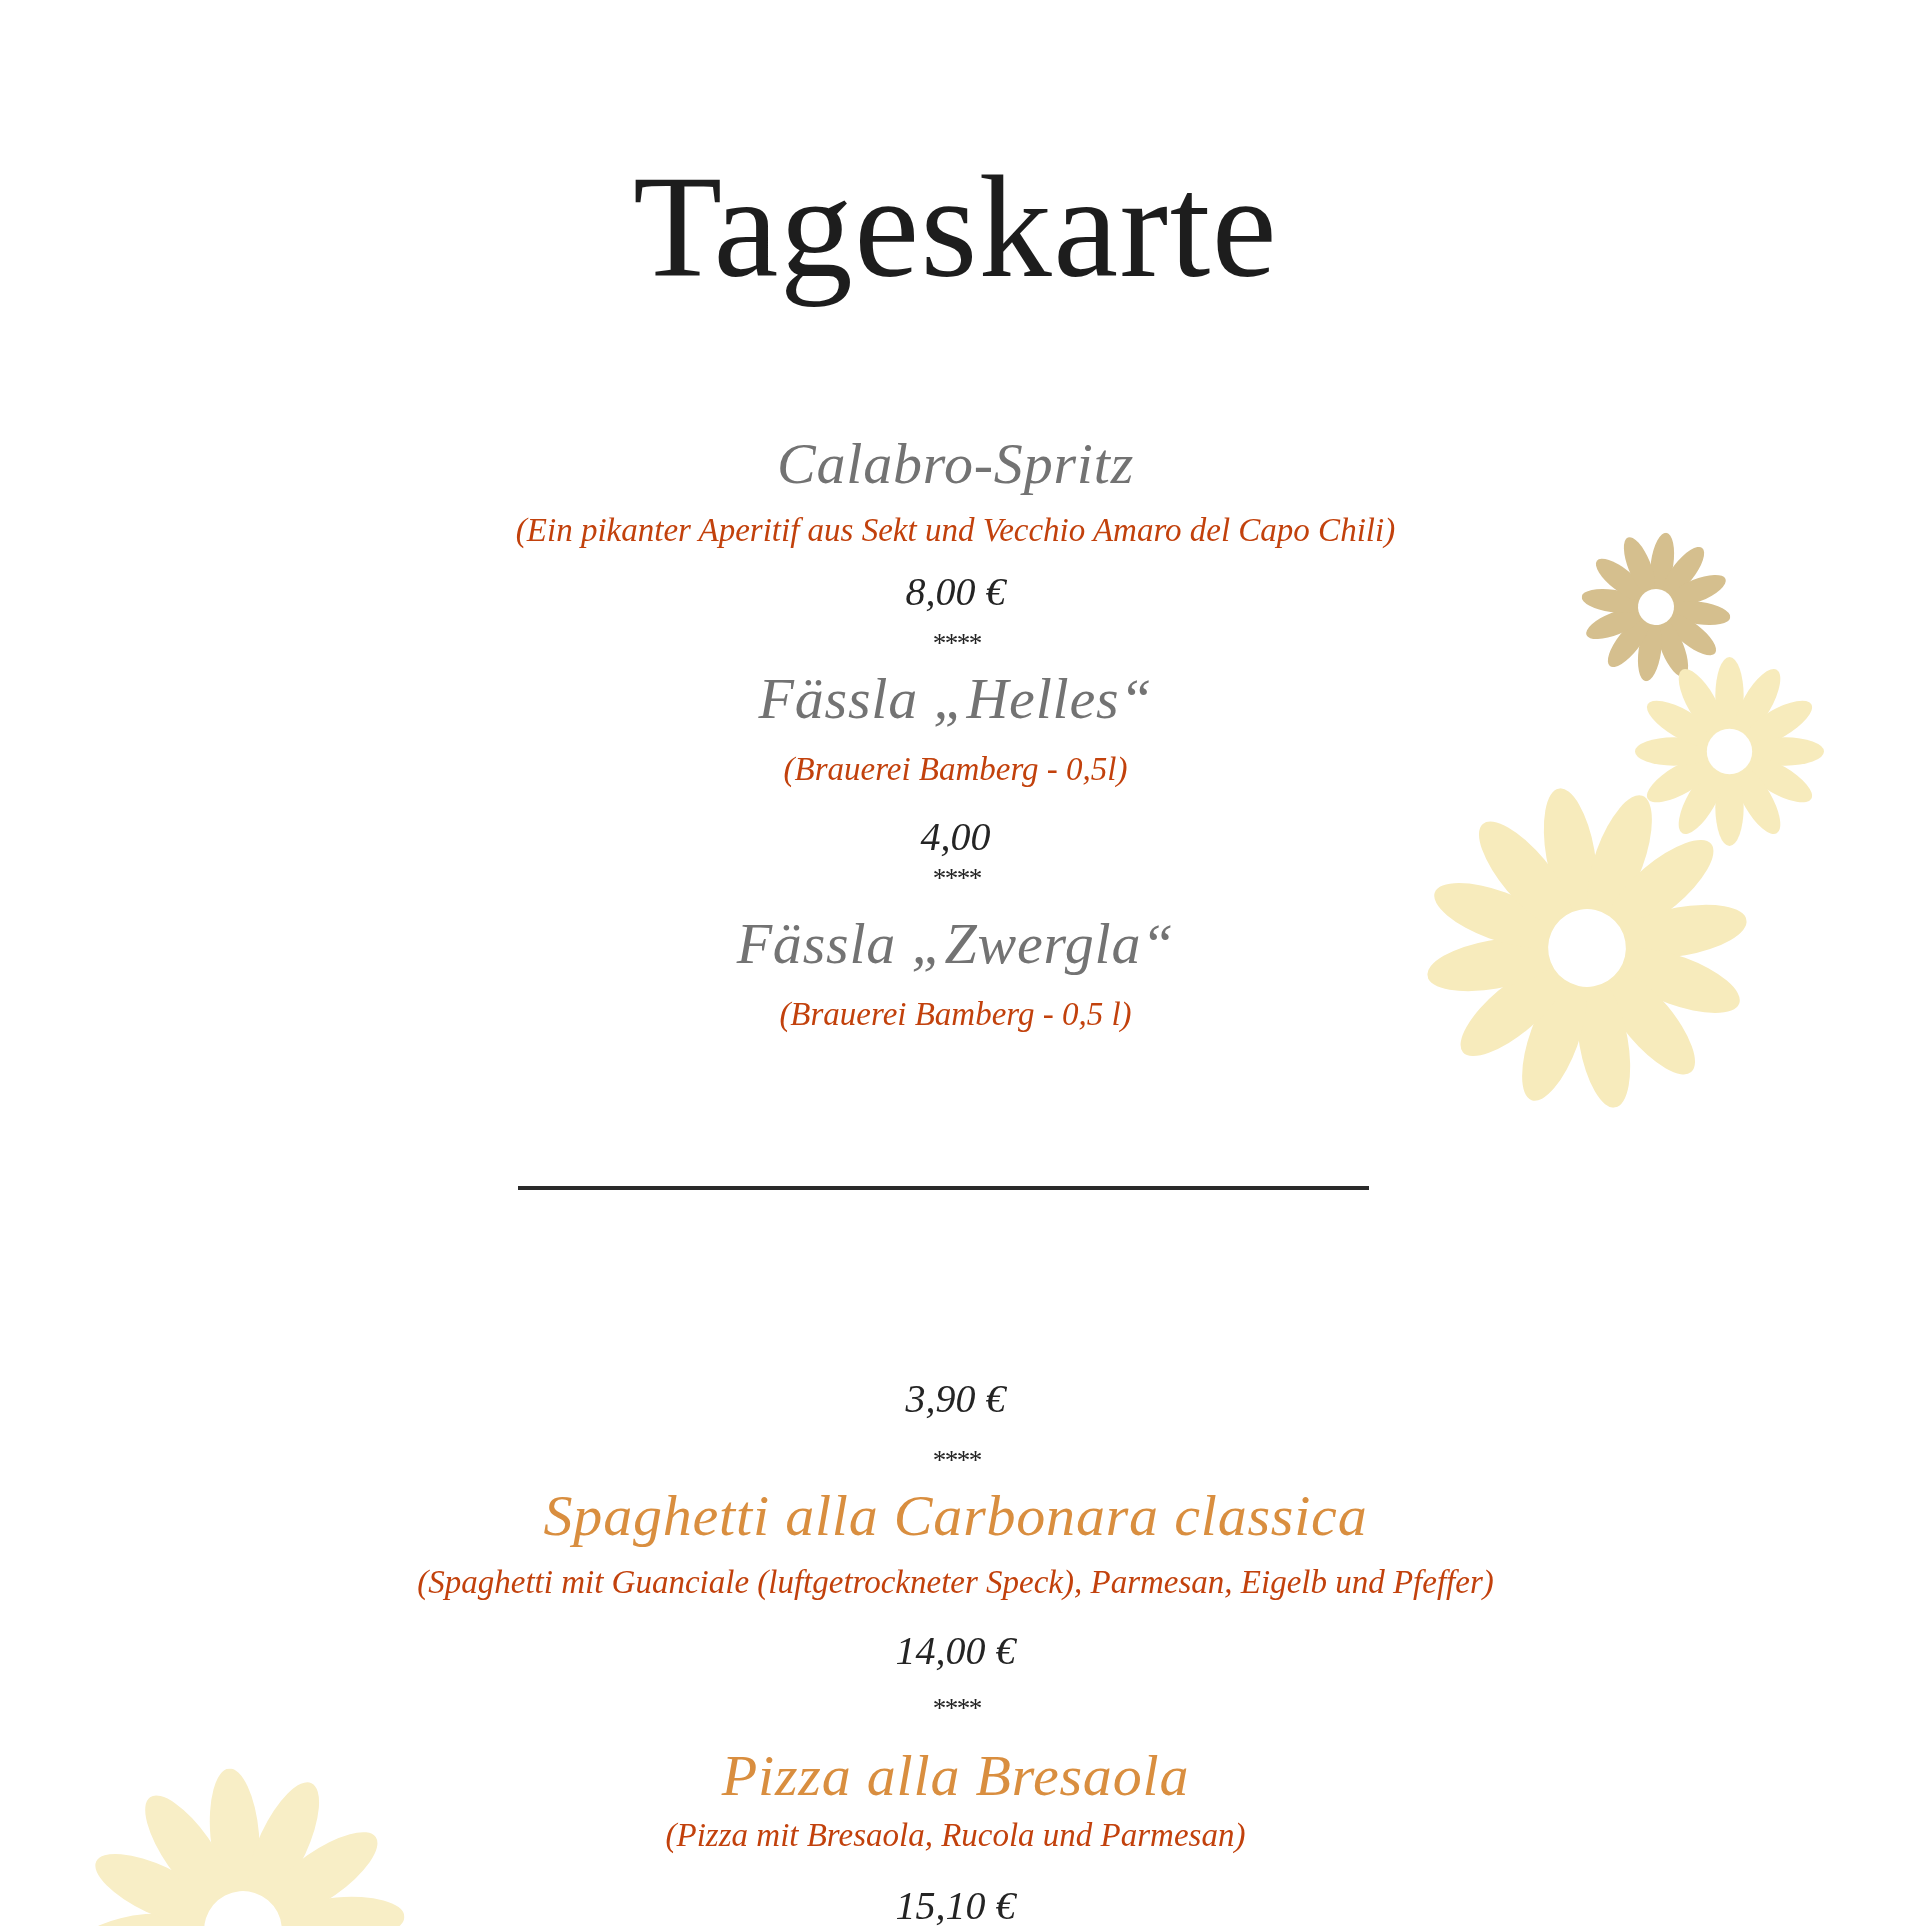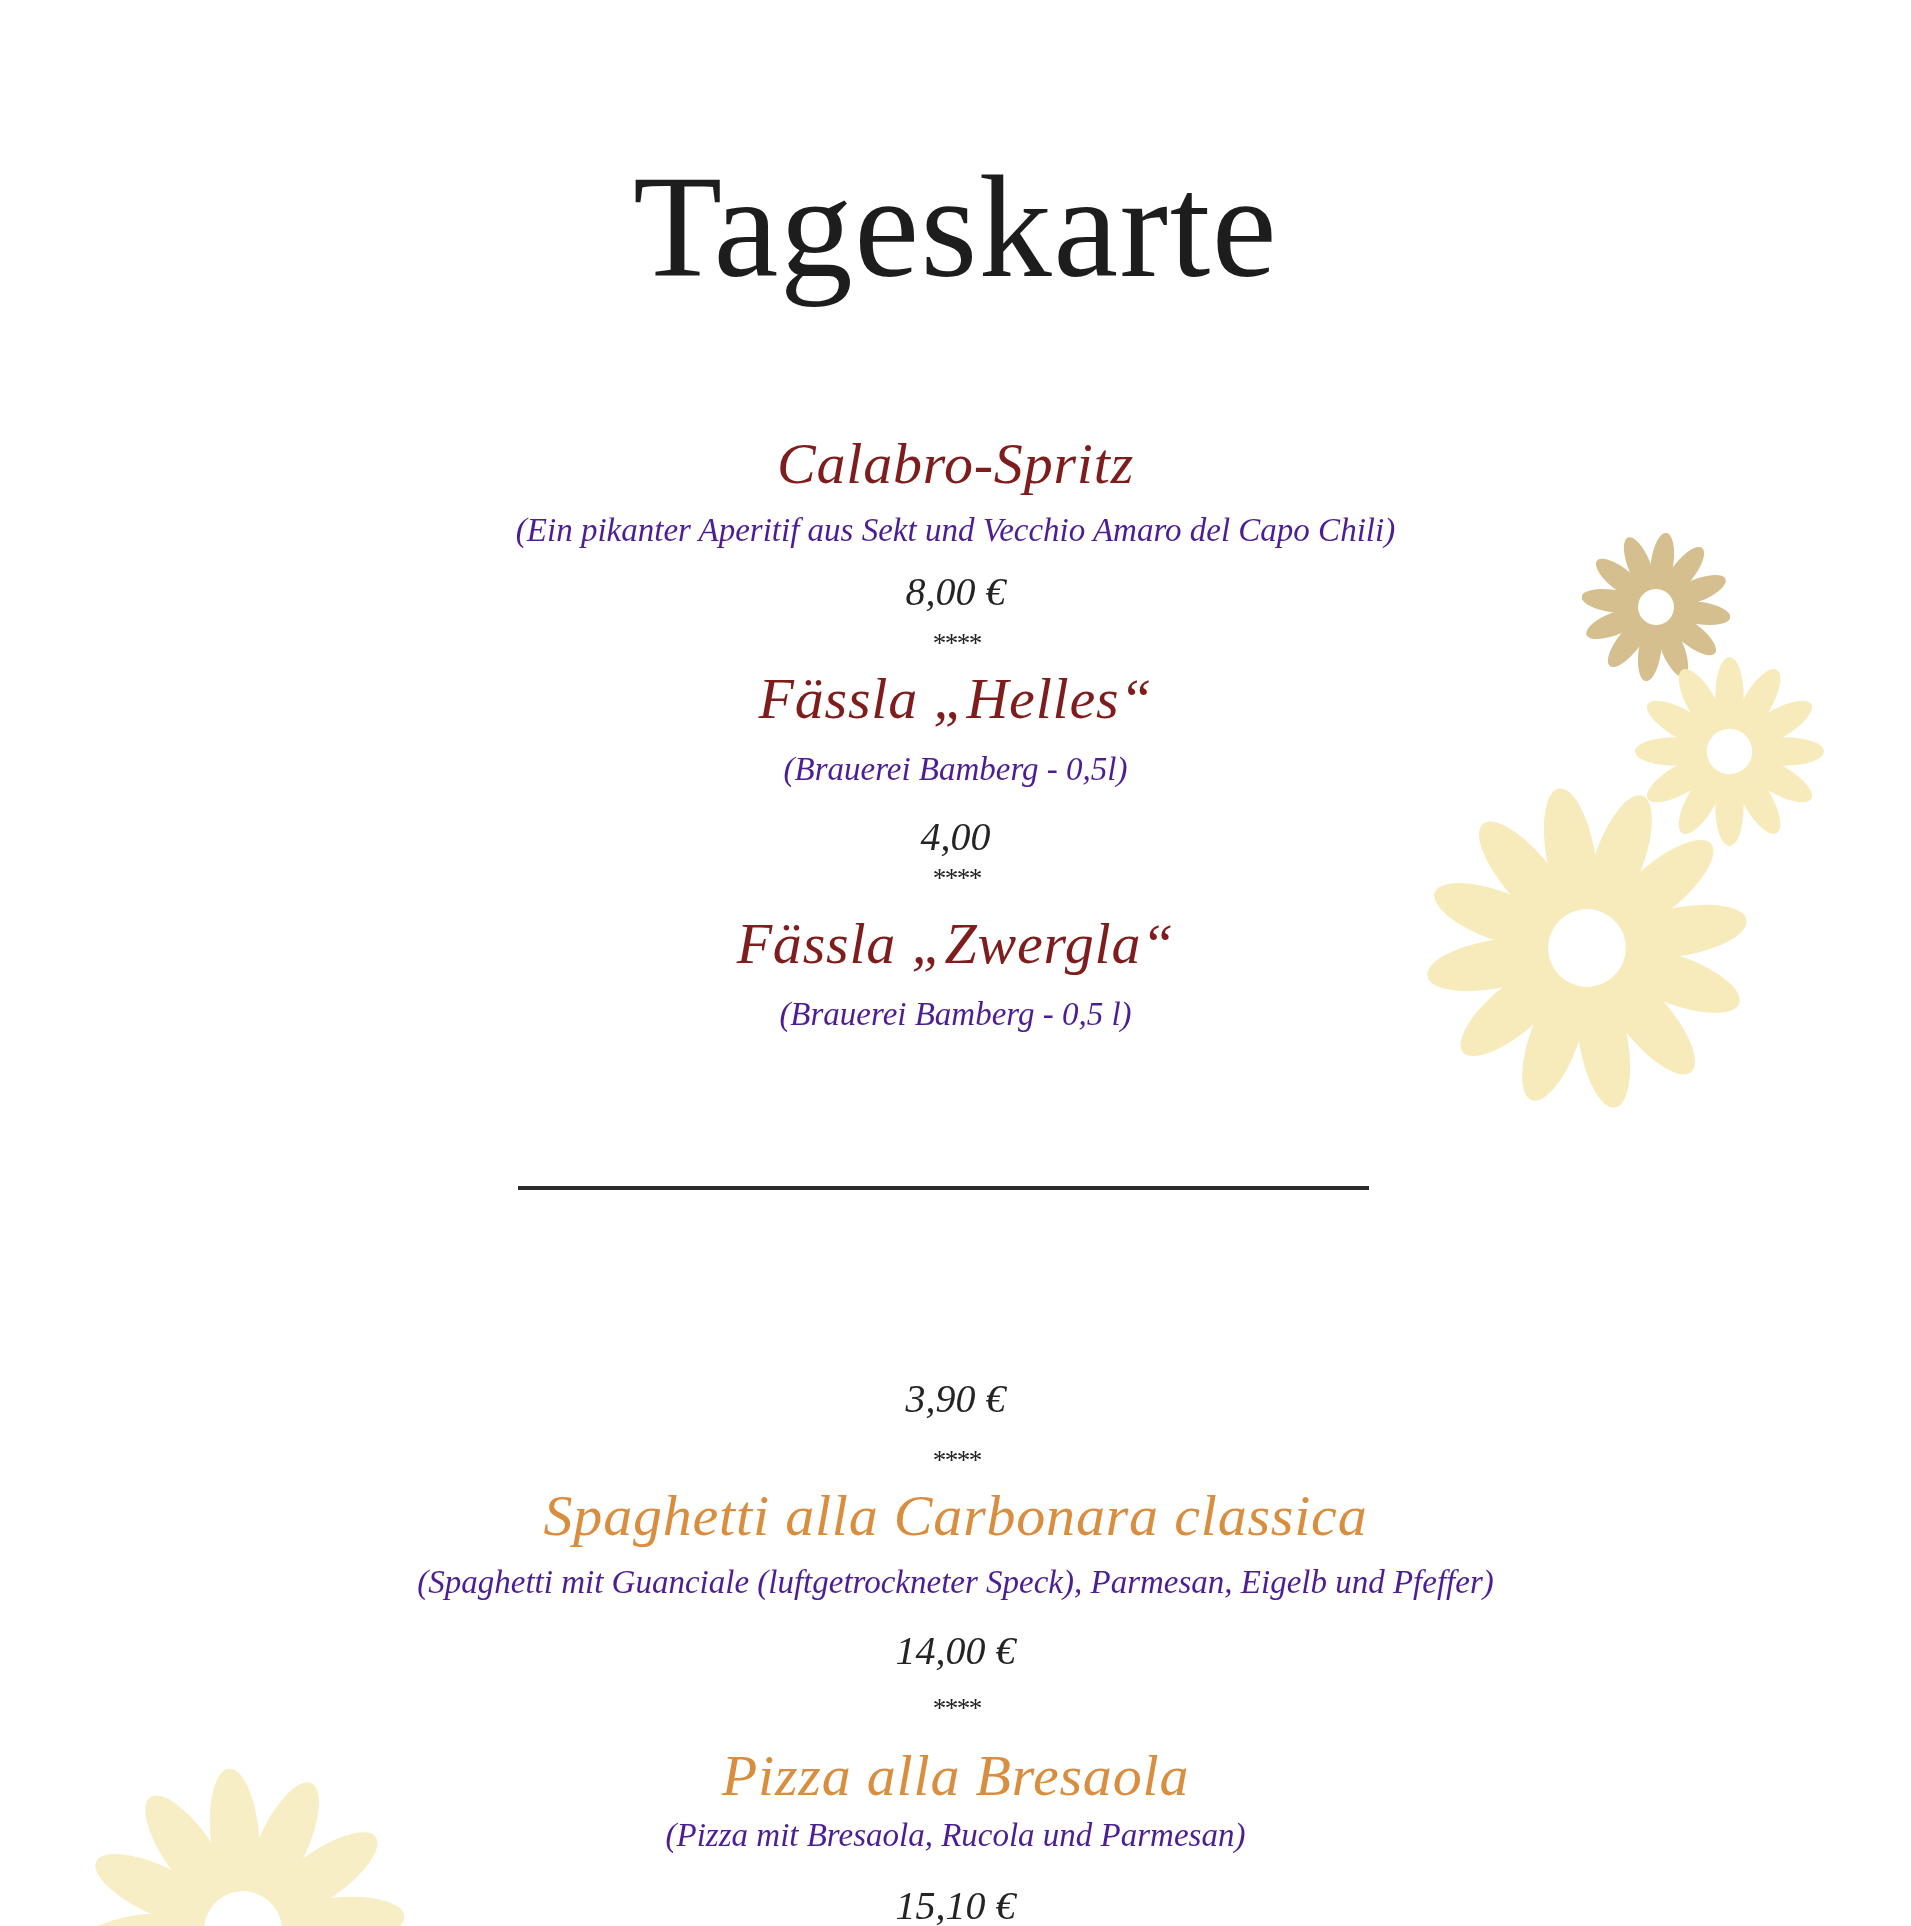--- a/index.html
+++ b/index.html
@@ -2,24 +2,24 @@
 <html style="font-size:6.2px"><head>
 <meta charset="utf-8">
 <style>
   html,body{margin:0;padding:0;background:#ffffff;}
   body{width:1911px;height:2703px;position:relative;overflow:hidden;
        font-family:"Liberation Serif",serif;}
   .page{position:absolute;left:0;top:0;width:1911px;height:2703px;background:#ffffff;}
   .centered{position:absolute;left:0;width:100%;text-align:center;line-height:1;}
   .title{font-size:146px;color:#1d1d1d;letter-spacing:1.5px;}
   .item-name{font-size:58px;font-style:italic;letter-spacing:0.8px;}
-  .name-blue{color:#7f1d1d;text-align:center;}
+  .name-blue{color:#737373;text-align:center;}
   .name-orange{color:#d98e3f;}
   .badge{font-size:0.66em;color:#53883f;}
-  .desc{font-size:33px;font-style:italic;color:#4c1d95;}
+  .desc{font-size:33px;font-style:italic;color:#c2410c;}
   .price{font-size:40px;font-style:italic;color:#242424;}
   .sep{font-size:27px;font-style:italic;color:#242424;letter-spacing:-1.5px;}
   .divider{position:absolute;height:3.5px;background:#2a2a2a;}
   .flower{position:absolute;}
 </style>
 </head>
 <body>
 
 <svg width="0" height="0" style="position:absolute" aria-hidden="true">
   <defs>

